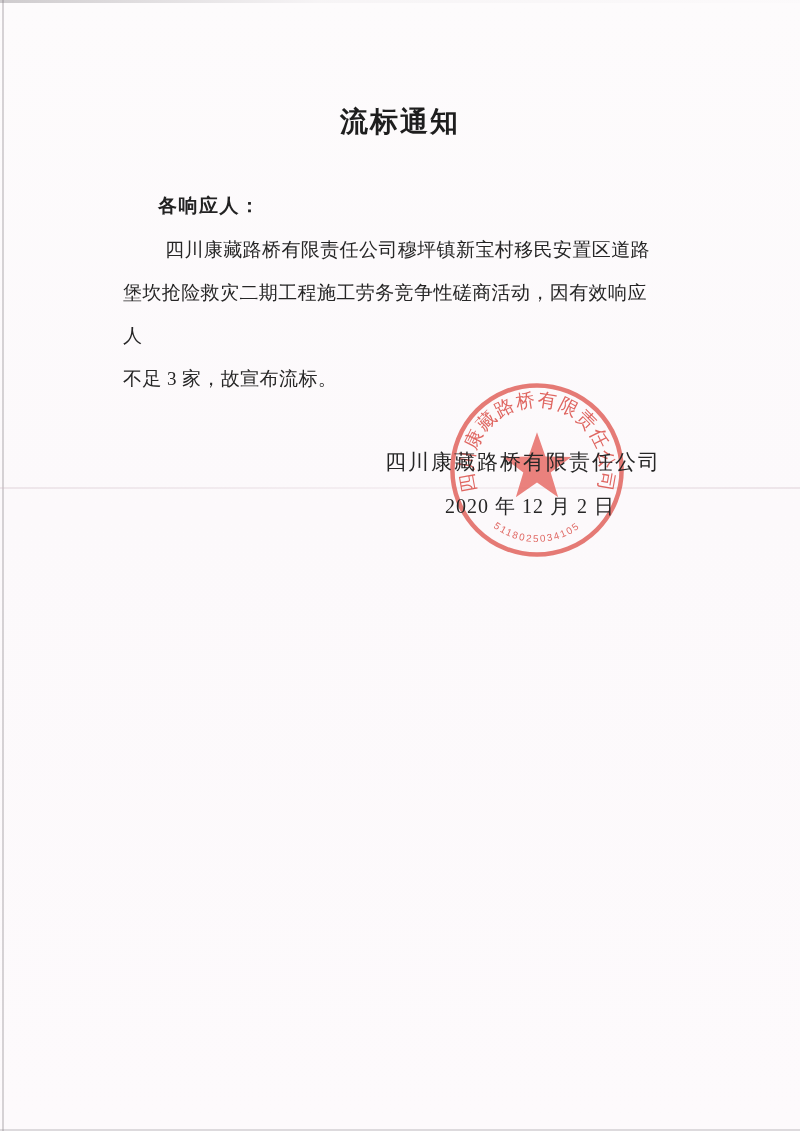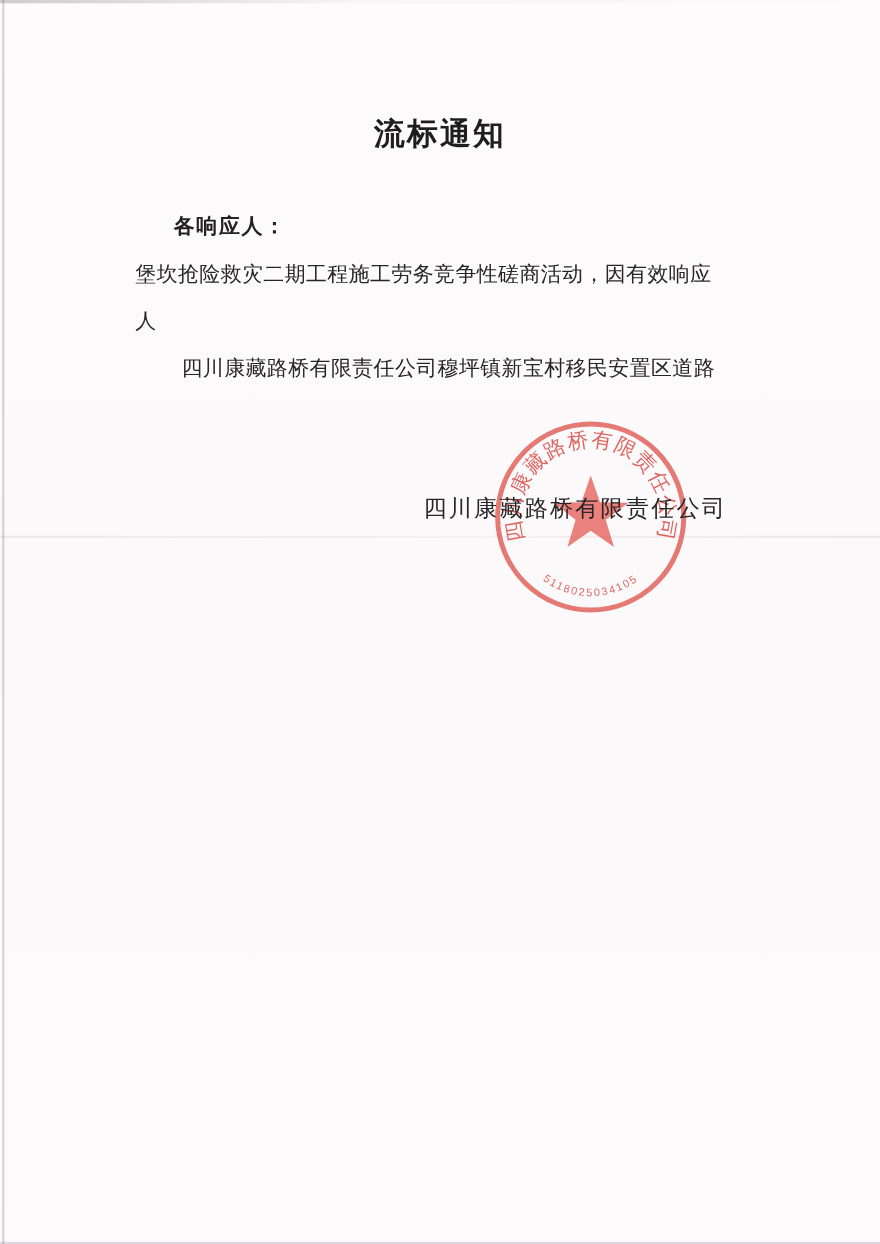--- a/index.html
+++ b/index.html
@@ -108,36 +108,38 @@
   <div class="edge-left"></div>
   <div class="edge-top"></div>
   <div class="edge-bottom"></div>
   <div class="crease"></div>
 
   <h1 class="doc-title">流标通知</h1>
 
   <div class="salutation">各响应人：</div>
 
   <div class="body-text">
+    <div class="line indent">四川康藏路桥有限责任公司穆坪镇新宝村移民安置区道路</div>
     <div class="line">堡坎抢险救灾二期工程施工劳务竞争性磋商活动，因有效响应人</div>
-    <div class="line indent">四川康藏路桥有限责任公司穆坪镇新宝村移民安置区道路</div>
+    <div class="line">不足 3 家，故宣布流标。</div>
   </div>
 
   <div class="seal">
     <svg viewBox="0 0 200 200" xmlns="http://www.w3.org/2000/svg">
       <defs>
         <path id="seal-arc-top" d="M 33.3 124.3 A 71 71 0 1 1 166.7 124.3" fill="none"></path>
         <path id="seal-arc-bottom" d="M 28.7 136.3 A 80 80 0 0 0 171.3 136.3" fill="none"></path>
       </defs>
       <circle cx="100" cy="100" r="94" fill="none" stroke="#dd4f48" stroke-width="5" stroke-opacity="0.85"></circle>
       <polygon points="100,58 109.4,85.1 138.0,85.6 115.2,102.9 123.5,130.4 100,114 76.5,130.4 84.8,102.9 62.0,85.6 90.6,85.1" fill="#e4625c" fill-opacity="0.9"></polygon>
       <text font-size="21" font-family="Liberation Serif, serif" fill="#d8423c" fill-opacity="0.92" letter-spacing="1.5">
         <textPath href="#seal-arc-top" startOffset="50%" text-anchor="middle">四川康藏路桥有限责任公司</textPath>
       </text>
       <text font-size="11" font-family="Liberation Sans, sans-serif" fill="#d8423c" fill-opacity="0.9" letter-spacing="2">
         <textPath href="#seal-arc-bottom" startOffset="50%" text-anchor="middle">5118025034105</textPath>
       </text>
     </svg>
   </div>
 
   <div class="signature">四川康藏路桥有限责任公司</div>
+  <div class="sig-date">2020 年 12 月 2 日</div>
 
 </div>
 
 </body></html>

